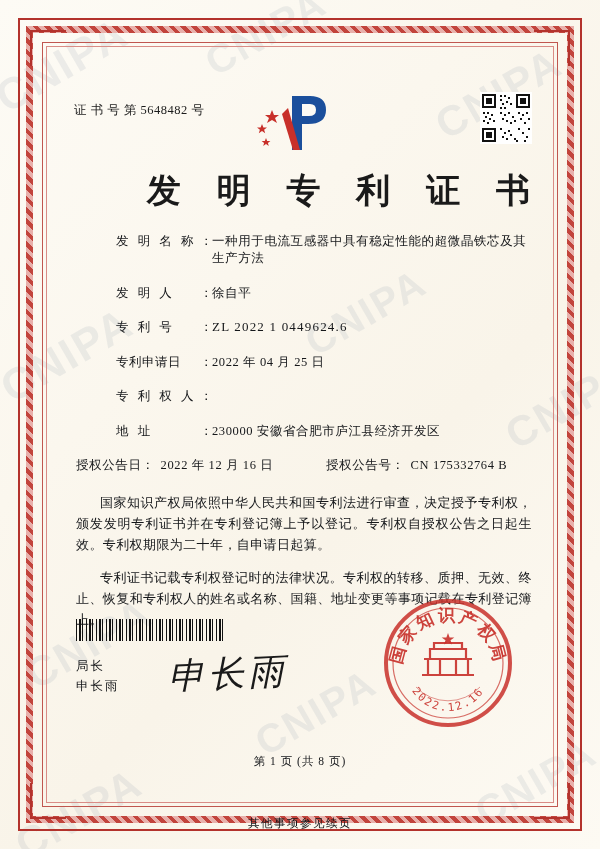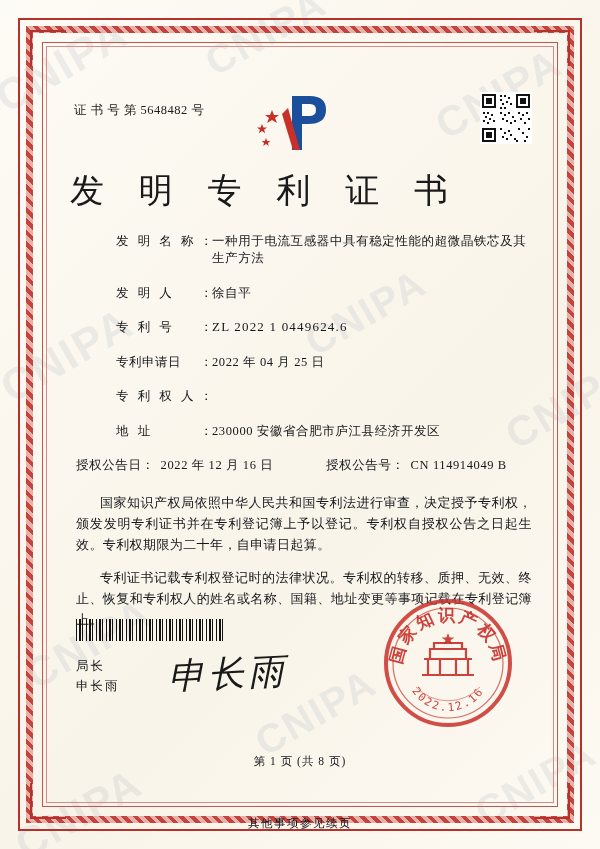--- a/index.html
+++ b/index.html
@@ -106,25 +106,25 @@
     top: 34px;
     width: 52px;
     height: 52px;
   }
 
   .title {
     position: absolute;
     left: 0;
     right: 0;
     top: 110px;
-    text-align: left;
+    text-align: right;
     font-size: 34px;
     letter-spacing: 12px;
     color: #1a1a1a;
-    font-weight: normal;
+    font-weight: bold;
     text-indent: 12px;
     font-family: "DejaVu Serif", "Liberation Serif", serif;
   }
 
   
   .fields {
     position: absolute;
     left: 18px;
     right: 10px;
     top: 175px;
@@ -391,21 +391,21 @@
         <span class="val">230000 安徽省合肥市庐江县经济开发区</span>
       </div>
 
       <div class="row-split">
         <span class="seg first">
           <span class="lbl2">授权公告日：</span>
           <span class="val2">2022 年 12 月 16 日</span>
         </span>
         <span class="seg">
           <span class="lbl2">授权公告号：</span>
-          <span class="val2">CN 114914049 B</span>
+          <span class="val2">CN 175332764 B</span>
         </span>
       </div>
 
       <div class="para">国家知识产权局依照中华人民共和国专利法进行审查，决定授予专利权，颁发发明专利证书并在专利登记簿上予以登记。专利权自授权公告之日起生效。专利权期限为二十年，自申请日起算。</div>
       <div class="para">专利证书记载专利权登记时的法律状况。专利权的转移、质押、无效、终止、恢复和专利权人的姓名或名称、国籍、地址变更等事项记载在专利登记簿上。</div>
     </div>
 
     <div class="barcode"></div>
 
     <div class="sign-block">

